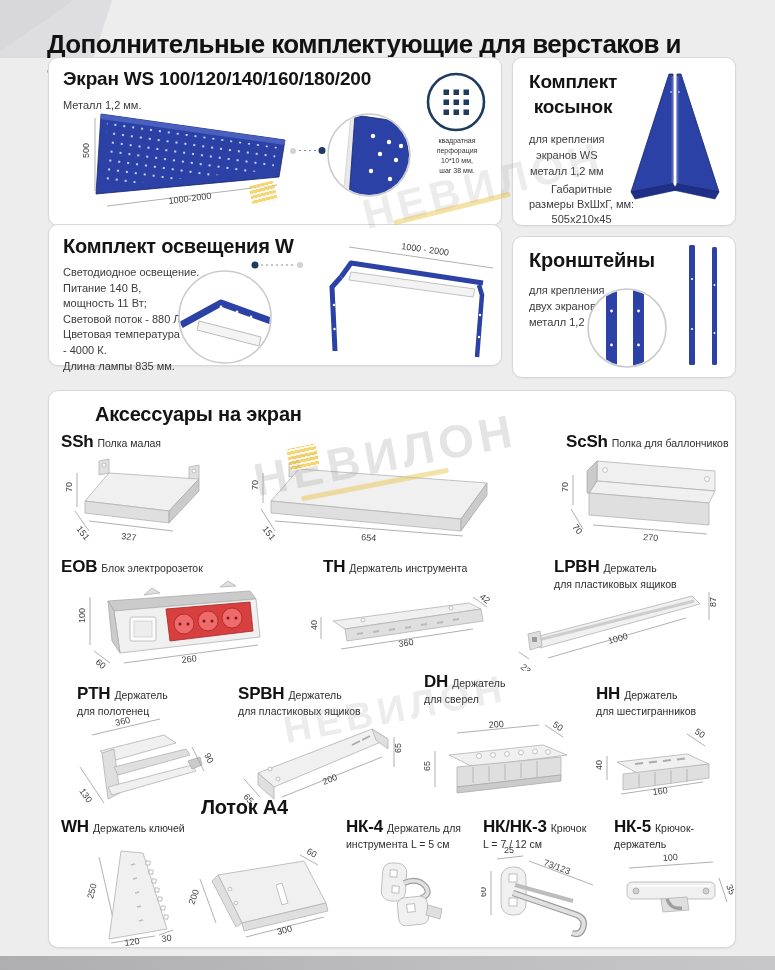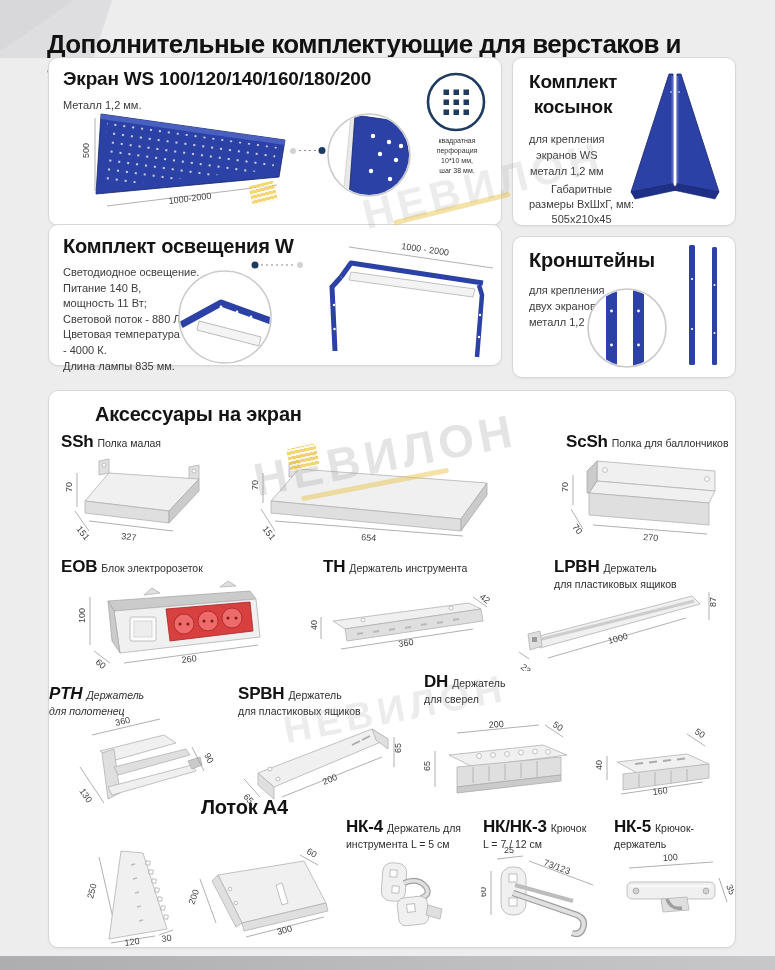--- a/index.html
+++ b/index.html
@@ -332,31 +332,35 @@
     <polygon class="m2" points="14,58 26,55 28,70 16,74"></polygon>
     <rect x="18" y="61" width="5" height="5" fill="#9a9a9a"></rect>
     <line class="dim" x1="195" y1="16" x2="195" y2="44"></line>
     <text x="202" y="31" transform="rotate(-90 202 31)">87</text>
     <line class="dim" x1="34" y1="82" x2="172" y2="42"></line>
     <text x="95" y="68" transform="rotate(-15 95 68)">1000</text>
     <line class="dim" x1="5" y1="76" x2="15" y2="83"></line>
     <text x="6" y="92" transform="rotate(40 6 92)">23</text>
   </svg>
 
-  <div class="acc-label" style="left:0; top:292px;font-style:italic;">
+  <div class="acc-label" style="left:28px; top:292px;">
     <span class="code">PTH</span><span class="preline">Держатель
 для полотенец</span>
   </div>
   <div class="acc-label" style="left:189px; top:292px;">
     <span class="code">SPBH</span><span class="preline">Держатель
 для пластиковых ящиков</span>
   </div>
   <div class="acc-label" style="left:375px; top:280px;">
     <span class="code">DH</span><span class="preline">Держатель
 для сверел</span>
+  </div>
+  <div class="acc-label" style="left:547px; top:292px; width:135px;">
+    <span class="code">HH</span><span class="preline">Держатель
+для шестигранников</span>
   </div>
 
   <svg class="art" style="left:15px; top:318px;" width="165" height="100" viewBox="0 0 165 100">
     <line class="dim" x1="28" y1="26" x2="96" y2="10"></line>
     <text x="52" y="17" transform="rotate(-13 52 17)">360</text>
     <polygon class="m1" points="36,42 100,26 112,34 48,52"></polygon>
     <polygon class="m2" points="38,44 50,40 56,84 44,90"></polygon>
     <polygon class="m2" points="50,58 122,40 126,46 54,66"></polygon>
     <polygon class="m1" points="44,78 128,56 132,62 48,86"></polygon>
     <polygon class="m3" points="124,52 136,48 138,56 128,60"></polygon>
@@ -417,20 +421,23 @@
     <line x1="86" y1="41.5" x2="94" y2="40.5" stroke="#ababab" stroke-width="2"></line>
     <polygon class="m2" points="32,56 118,46 118,60 32,72"></polygon>
     <line x1="48" y1="56" x2="48" y2="70" stroke="#c2c2c2" stroke-width="1.4"></line>
     <line x1="64" y1="54" x2="64" y2="68" stroke="#c2c2c2" stroke-width="1.4"></line>
     <line x1="80" y1="52.5" x2="80" y2="66" stroke="#c2c2c2" stroke-width="1.4"></line>
     <line x1="96" y1="51" x2="96" y2="64" stroke="#c2c2c2" stroke-width="1.4"></line>
     <line class="dim" x1="30" y1="76" x2="112" y2="64"></line>
     <text x="62" y="77" transform="rotate(-7 62 77)">160</text>
   </svg>
 
+  <div class="acc-label" style="left:12px; top:425px;">
+    <span class="code">WH</span><span class="preline">Держатель ключей</span>
+  </div>
   <div class="acc-label big" style="left:152px; top:403px;">
     <span class="code">Лоток А4</span><span class="preline"></span>
   </div>
   <div class="acc-label" style="left:297px; top:425px; width:135px;">
     <span class="code">НК-4</span><span class="preline">Держатель для
 инструмента L = 5 см</span>
   </div>
   <div class="acc-label" style="left:434px; top:425px; width:125px;">
     <span class="code">НК/НК-3</span><span class="preline">Крючок
 L = 7 / 12 см</span>

